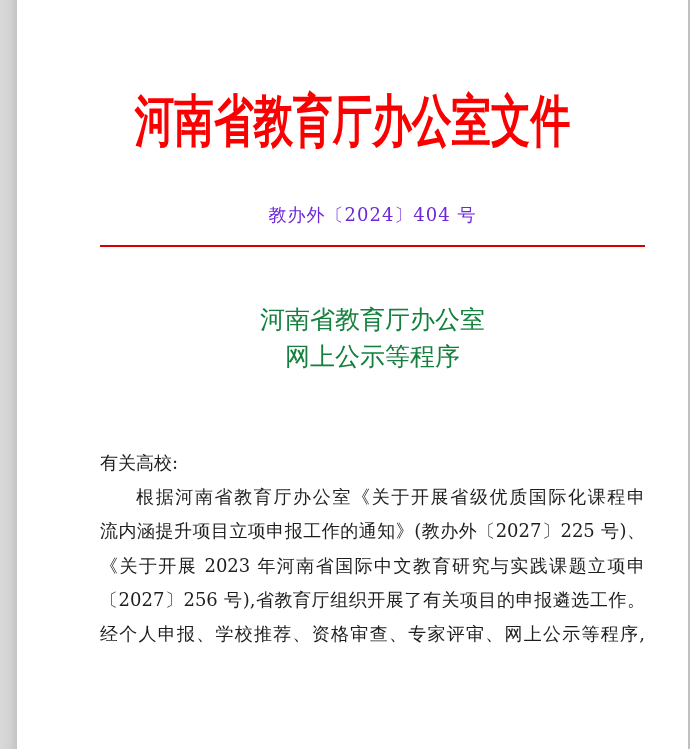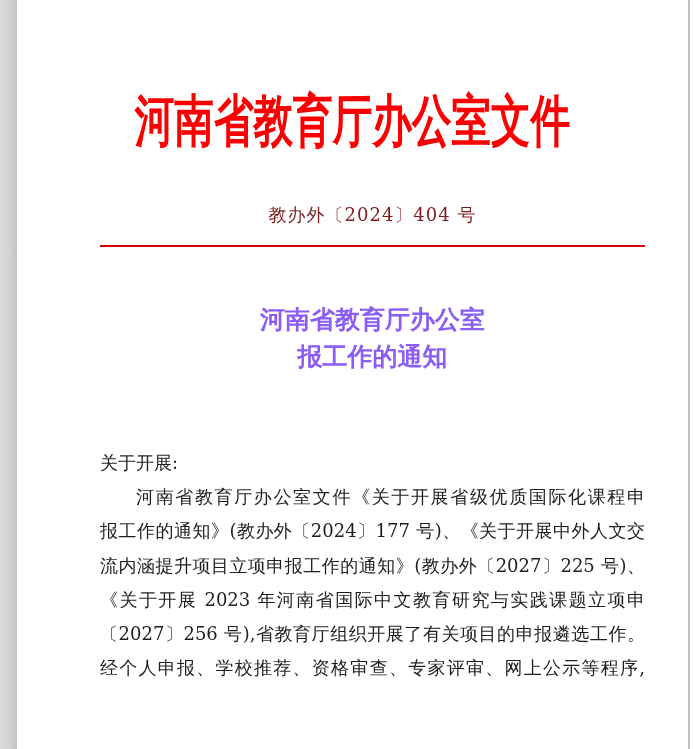--- a/index.html
+++ b/index.html
@@ -41,39 +41,39 @@
     transform-origin: center top;
     letter-spacing: 0px;
   }
   .doc-number {
     position: absolute;
     left: 100px; width: 545px;
     top: 203px;
     text-align: center;
     font-size: 18px;
     letter-spacing: 1px;
-    color: #7f1d1d;
+    color: #6d28d9;
   }
   .red-rule {
     position: absolute;
     left: 100px;
     top: 245px;
     width: 545px;
     height: 2px;
     background: var(--rule-red, #d40000);
   }
   .doc-title {
     position: absolute;
     left: 85px; width: 575px;
     top: 301px;
     text-align: center;
     font-size: 25px;
-    font-weight: bold;
+    font-weight: normal;
     line-height: 37px;
-    color: #8b5cf6;
+    color: #15803d;
   }
   .body-block {
     position: absolute;
     left: 100px;
     width: 545px;
     top: 446px;
     font-size: 18px;
     line-height: 34.2px;
     color: #1e1e1e;
   }
@@ -96,27 +96,26 @@
   <div class="agency-header">
     <span class="stretch">河南省教育厅办公室文件</span>
   </div>
 
   <div class="doc-number">教办外〔2024〕404 号</div>
 
   <div class="red-rule"></div>
 
   <div class="doc-title">
     <div>河南省教育厅办公室</div>
-    <div>报工作的通知</div>
+    <div>网上公示等程序</div>
   </div>
 
   <div class="body-block">
-    <div class="salutation">关于开展:</div>
-    <div class="jline indent">河南省教育厅办公室文件《关于开展省级优质国际化课程申</div>
-    <div class="jline">报工作的通知》(教办外〔2024〕177 号)、《关于开展中外人文交</div>
+    <div class="salutation">有关高校:</div>
+    <div class="jline indent">根据河南省教育厅办公室《关于开展省级优质国际化课程申</div>
     <div class="jline">流内涵提升项目立项申报工作的通知》(教办外〔2027〕225 号)、</div>
     <div class="jline">《关于开展 2023 年河南省国际中文教育研究与实践课题立项申</div>
     <div class="jline">〔2027〕256 号),省教育厅组织开展了有关项目的申报遴选工作。</div>
     <div class="jline">经个人申报、学校推荐、资格审查、专家评审、网上公示等程序,</div>
   </div>
 
   <div class="page-edge-right"></div>
 
 </div>
 

